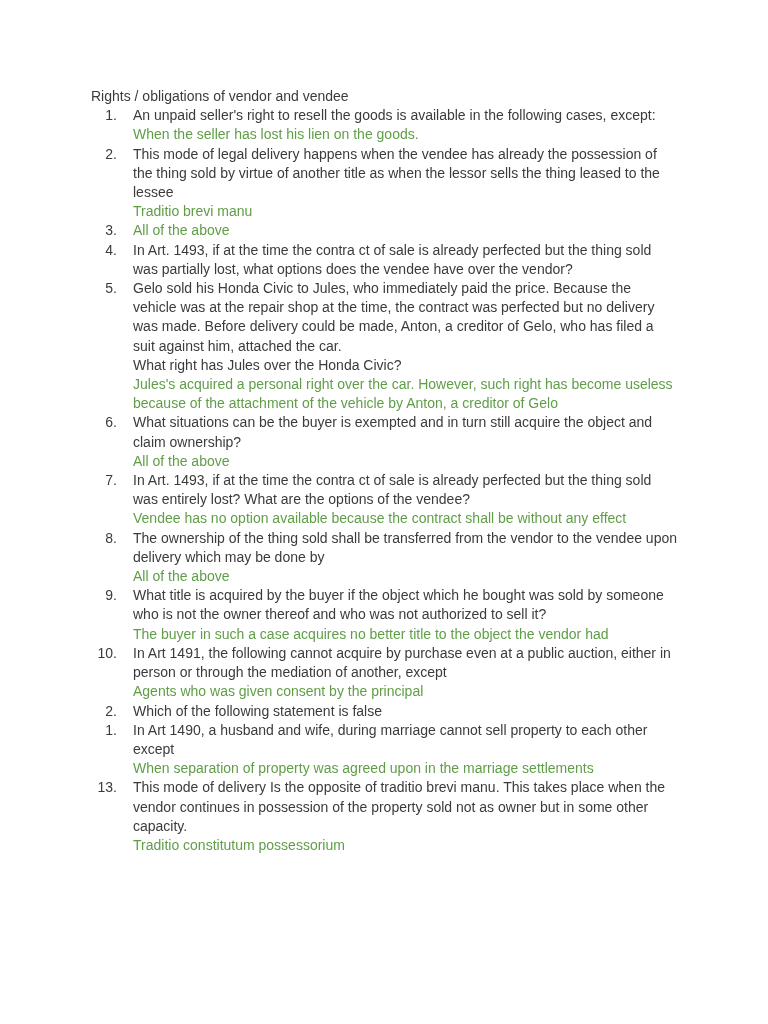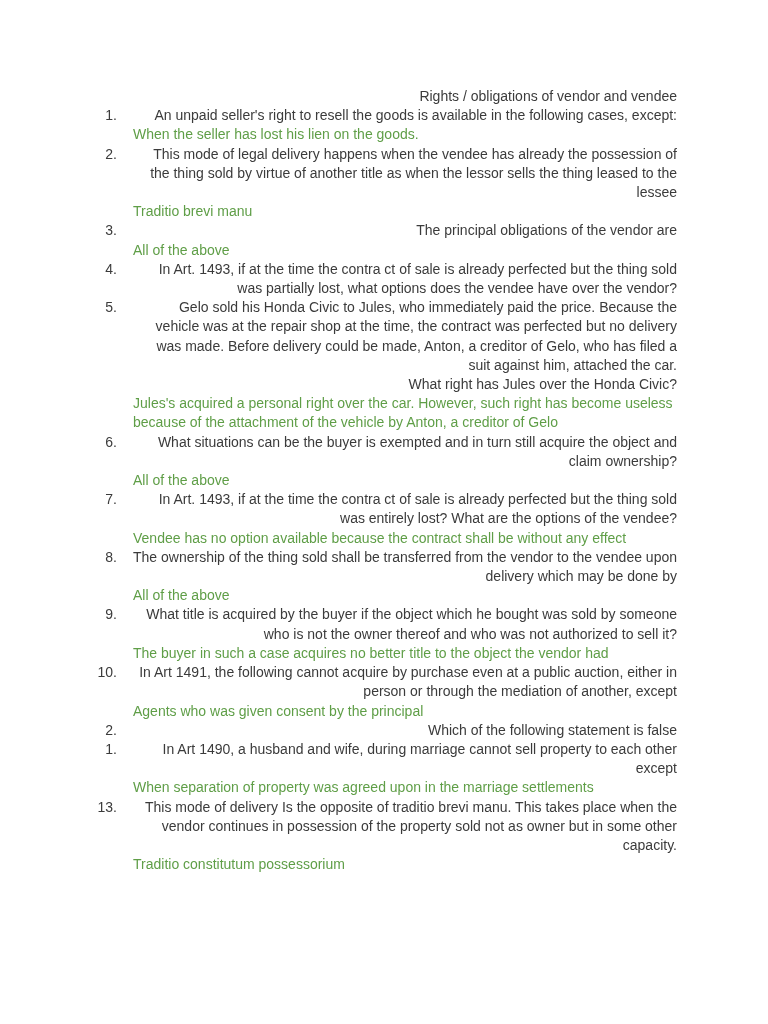--- a/index.html
+++ b/index.html
@@ -15,40 +15,39 @@
     height: 1024px;
     background: var(--page-bg, #ffffff);
     padding: 87px 91px 0 91px;
     font-family: "Liberation Sans", "DejaVu Sans", sans-serif;
     font-size: 14px;
     line-height: 19.2px;
     color: var(--question-color, #3b3b3b);
   }
   .doc-title {
     white-space: nowrap;
-    text-align: right;
   }
   ol.qa-list {
     list-style: none;
     margin: 0;
     padding: 0;
   }
   li.qa-item {
     display: flex;
     align-items: flex-start;
   }
   .item-number {
     flex: 0 0 26px;
     text-align: right;
   }
   .item-body {
     margin-left: 16px;
     width: 544px;
   }
-  .question-text { color: var(--question-color, #3b3b3b); text-align: right; }
+  .question-text { color: var(--question-color, #3b3b3b); }
   .answer-text   { color: var(--answer-color, #5f9e47); }
 </style>
 </head>
 <body>
 
 <div class="page">
   <div class="doc-title">Rights / obligations of vendor and vendee</div>
   <ol class="qa-list">
 
     <li class="qa-item">
@@ -63,21 +62,20 @@
       <span class="item-number">2.</span>
       <div class="item-body">
         <div class="question-text">This mode of legal delivery happens when the vendee has already the possession of the thing sold by virtue of another title as when the lessor sells the thing leased to the lessee</div>
         <div class="answer-text">Traditio brevi manu</div>
       </div>
     </li>
 
     <li class="qa-item">
       <span class="item-number">3.</span>
       <div class="item-body">
-        <div class="question-text">The principal obligations of the vendor are</div>
         <div class="answer-text">All of the above</div>
       </div>
     </li>
 
     <li class="qa-item">
       <span class="item-number">4.</span>
       <div class="item-body">
         <div class="question-text">In Art. 1493, if at the time the contra ct of sale is already perfected but the thing sold was partially lost, what options does the vendee have over the vendor?</div>
       </div>
     </li>

